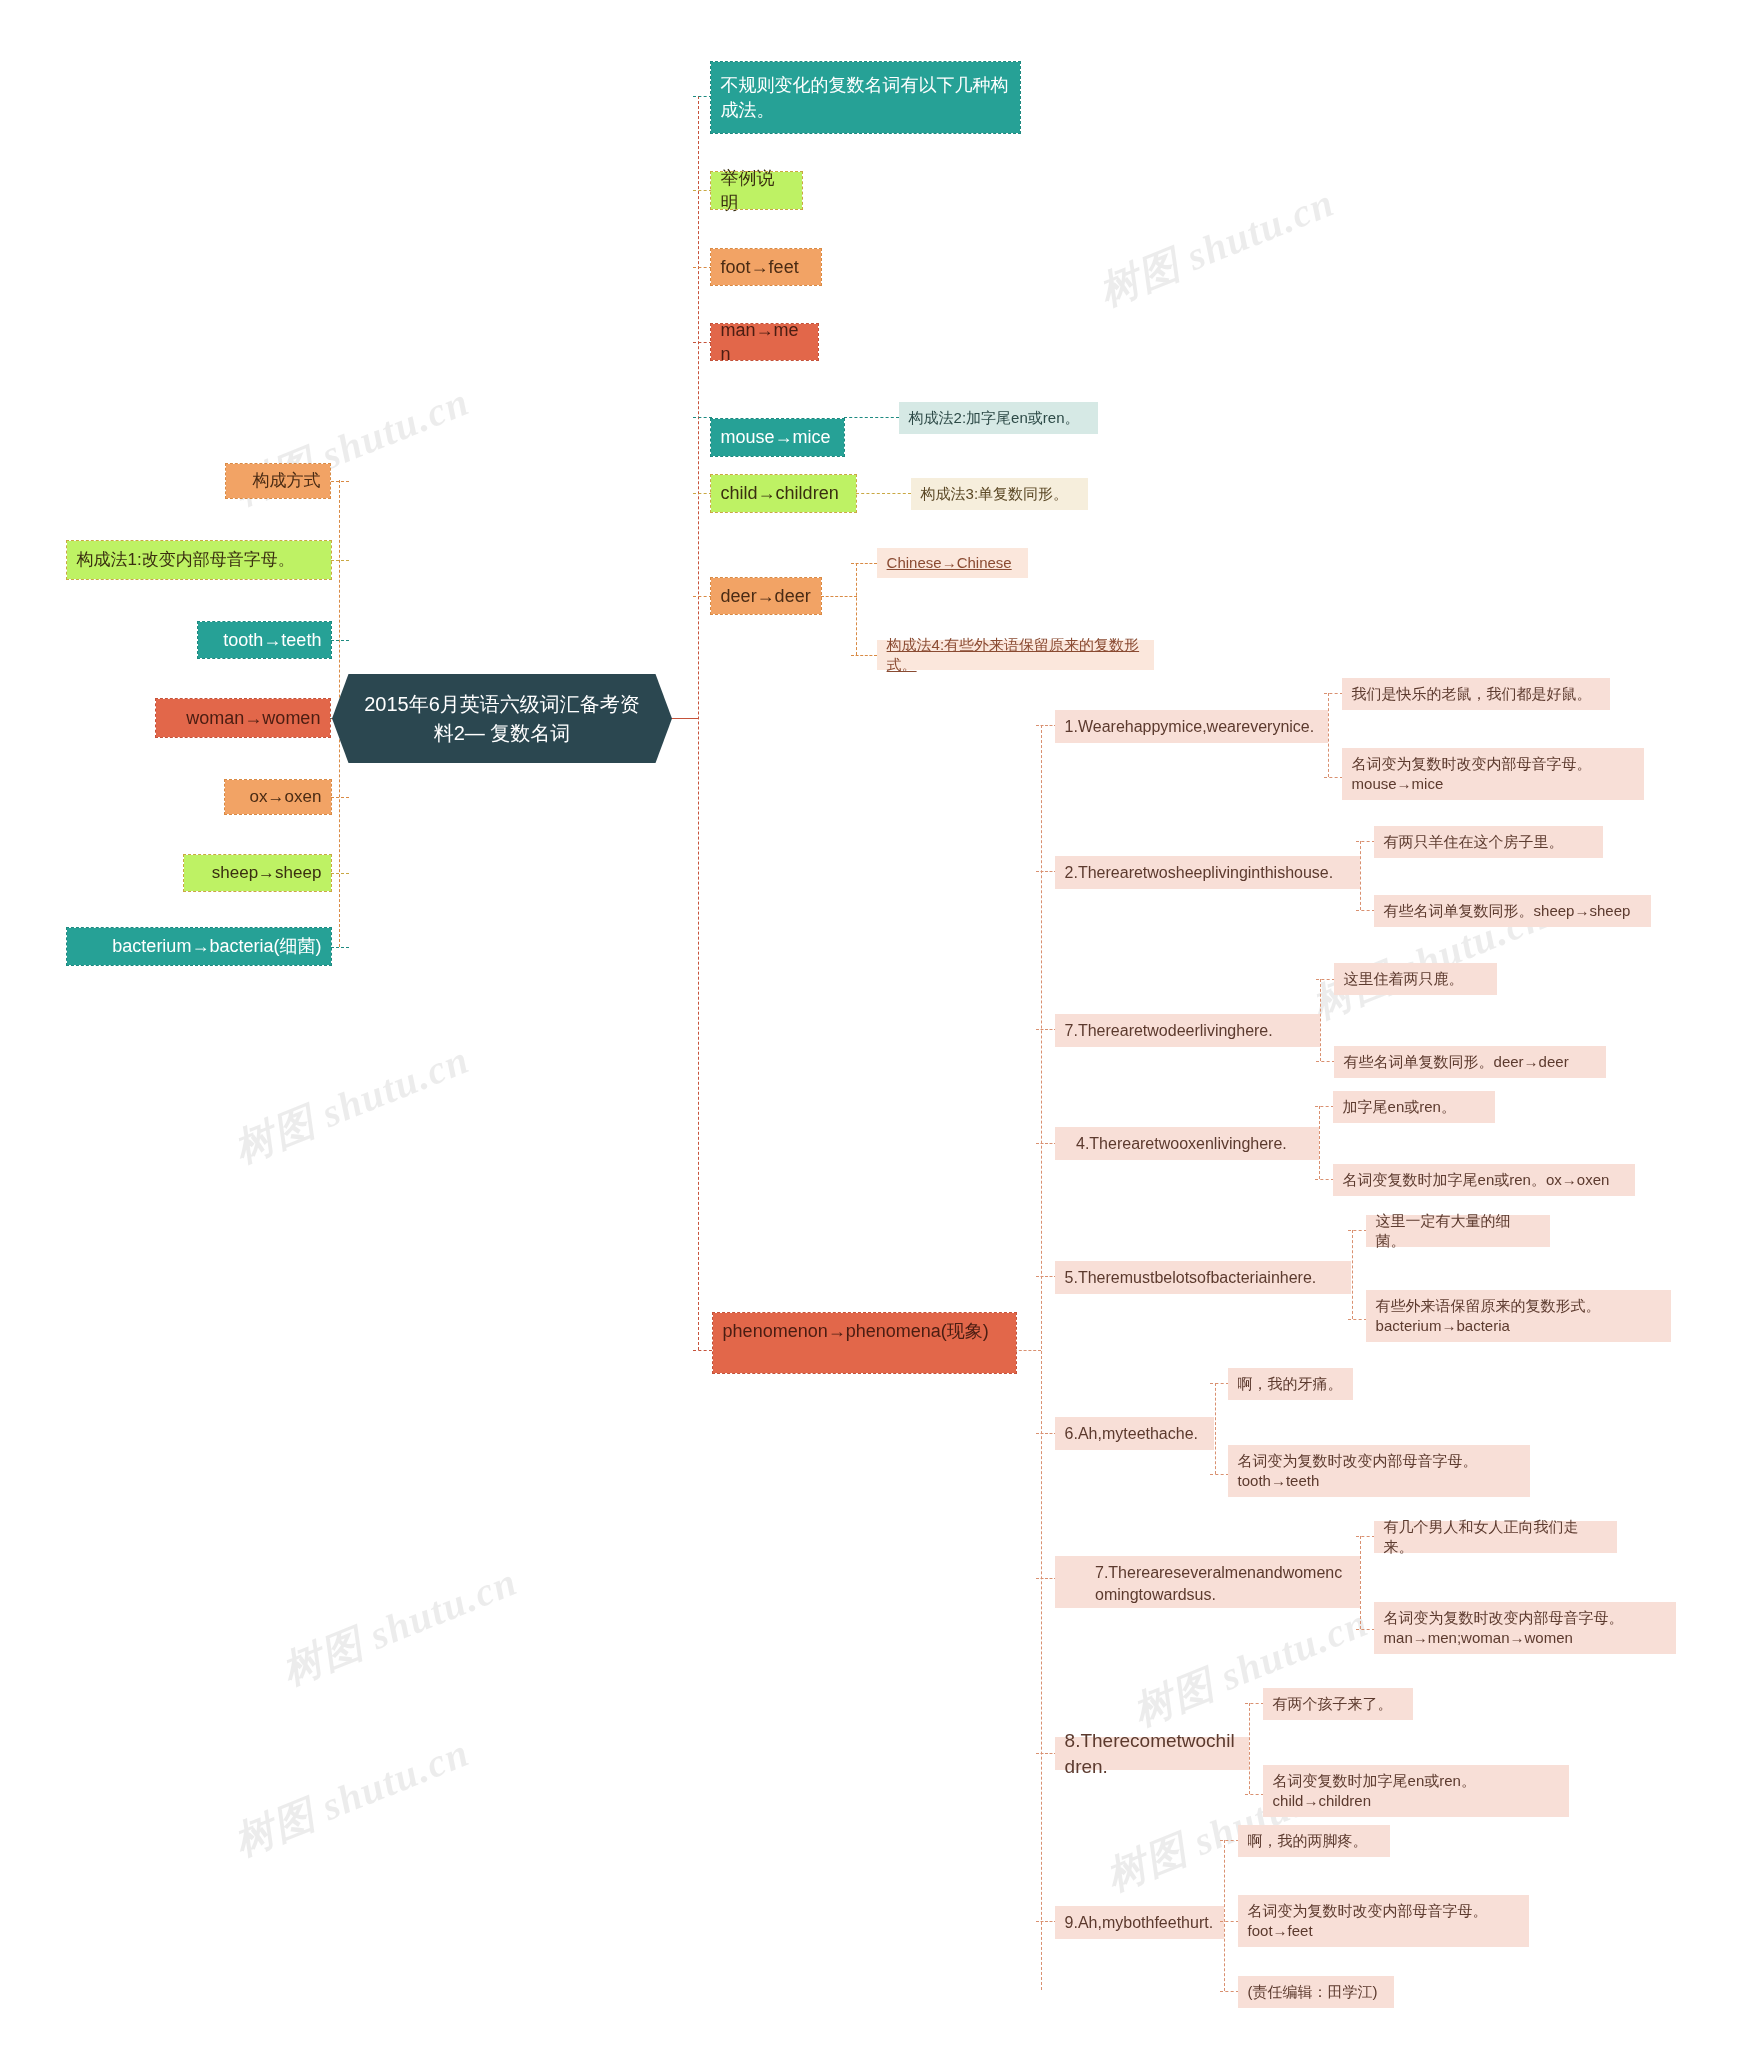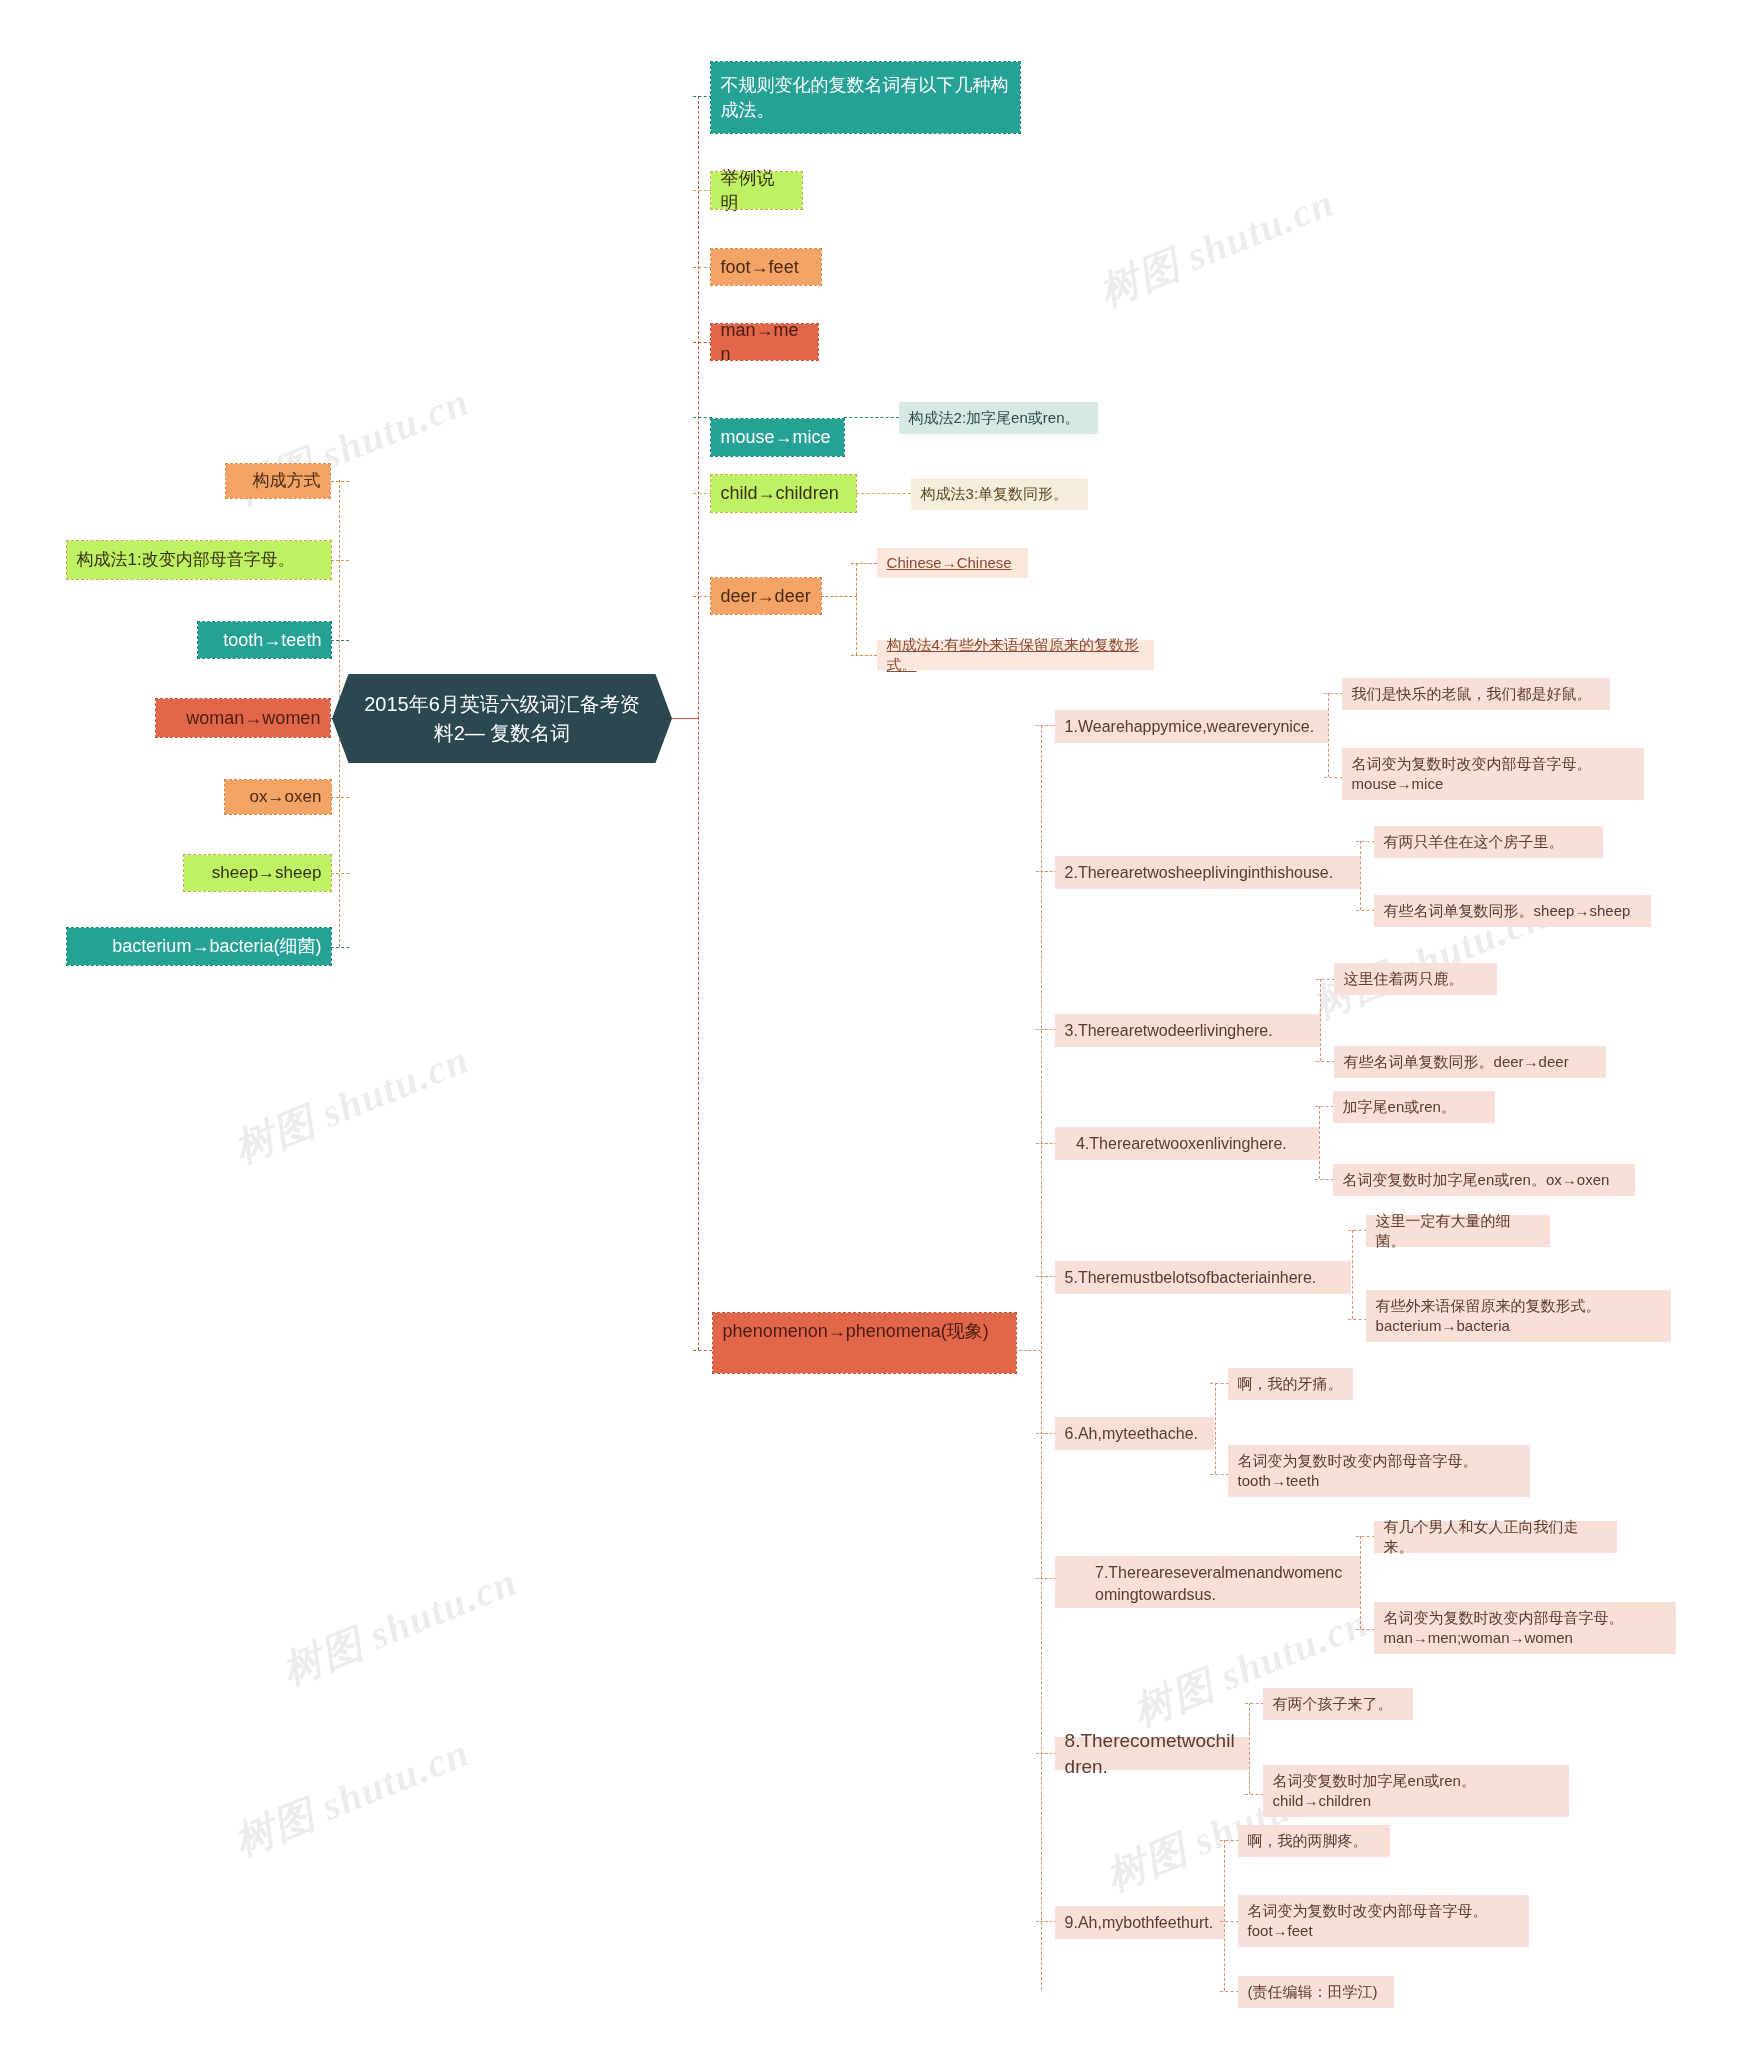--- a/index.html
+++ b/index.html
@@ -161,21 +161,21 @@
 <div class="node pad s-pink" style="left:1342px;top:678px;width:268px;height:32px;font-size:15px;">我们是快乐的老鼠，我们都是好鼠。</div>
 <div class="node pad s-pink" style="left:1342px;top:748px;width:302px;height:52px;font-size:15px;align-items:flex-start;">名词变为复数时改变内部母音字母。mouse→mice</div>
 
 <div class="node pad s-pink" style="left:1055px;top:856px;width:305px;height:33px;font-size:16px;">2.Therearetwosheeplivinginthishouse.</div>
 <div class="ln v-dash" style="left:1360px;top:841px;height:69px;border-color:#d99070;"></div>
 <div class="ln h-dash" style="left:1356px;top:841px;width:19px;border-color:#d99070;"></div>
 <div class="ln h-dash" style="left:1356px;top:910px;width:19px;border-color:#d99070;"></div>
 <div class="node pad s-pink" style="left:1374px;top:826px;width:229px;height:32px;font-size:15px;">有两只羊住在这个房子里。</div>
 <div class="node pad s-pink" style="left:1374px;top:895px;width:277px;height:32px;font-size:15px;">有些名词单复数同形。sheep→sheep</div>
 
-<div class="node pad s-pink" style="left:1055px;top:1014px;width:265px;height:33px;font-size:16px;">3.Therearetwodeerlivinghere.</div>
+<div class="node pad s-pink" style="left:1055px;top:1014px;width:265px;height:33px;font-size:16px;">7.Therearetwodeerlivinghere.</div>
 <div class="ln v-dash" style="left:1320px;top:979px;height:82px;border-color:#d99070;"></div>
 <div class="ln h-dash" style="left:1316px;top:979px;width:19px;border-color:#d99070;"></div>
 <div class="ln h-dash" style="left:1316px;top:1061px;width:19px;border-color:#d99070;"></div>
 <div class="node pad s-pink" style="left:1334px;top:963px;width:163px;height:32px;font-size:15px;">这里住着两只鹿。</div>
 <div class="node pad s-pink" style="left:1334px;top:1046px;width:272px;height:32px;font-size:15px;">有些名词单复数同形。deer→deer</div>
 
 <div class="node pad s-pink" style="left:1055px;top:1127px;width:264px;height:33px;font-size:16px;padding-left:21px;">4.Therearetwooxenlivinghere.</div>
 <div class="ln v-dash" style="left:1319px;top:1106px;height:73px;border-color:#d99070;"></div>
 <div class="ln h-dash" style="left:1315px;top:1106px;width:19px;border-color:#d99070;"></div>
 <div class="ln h-dash" style="left:1315px;top:1179px;width:19px;border-color:#d99070;"></div>

